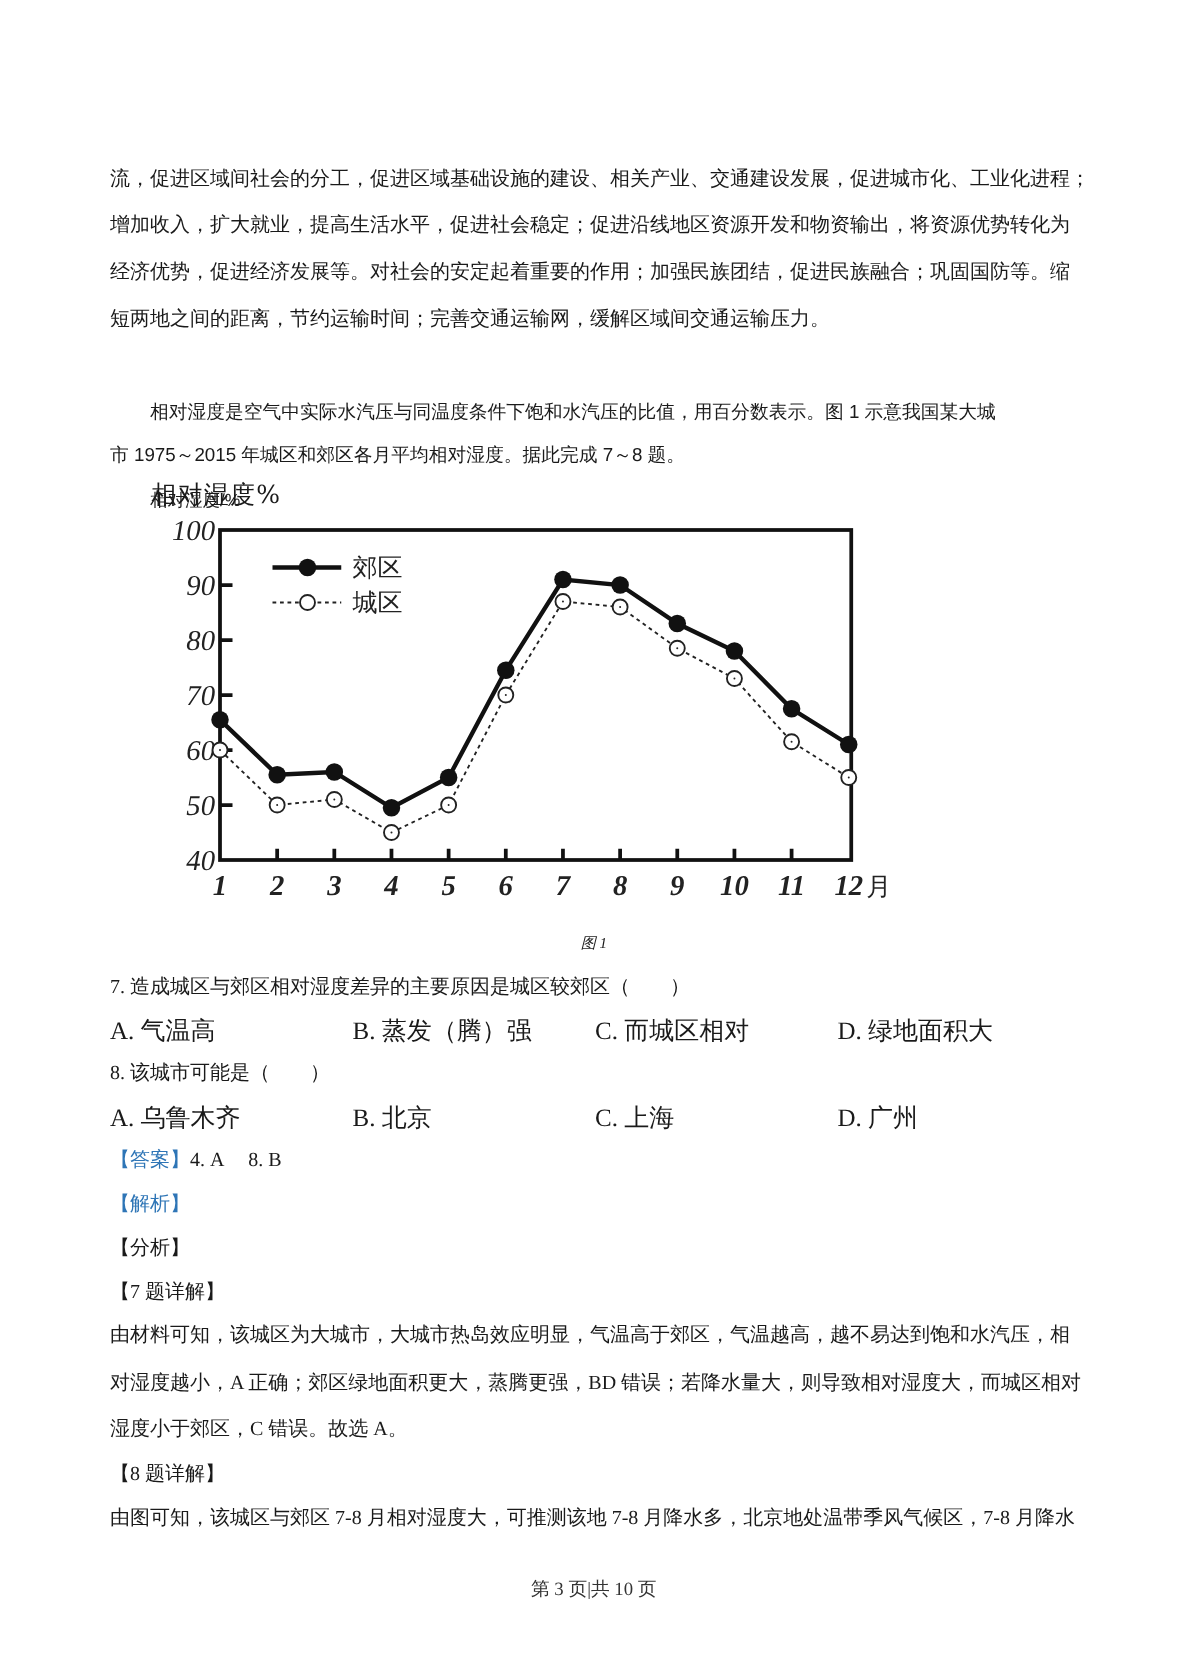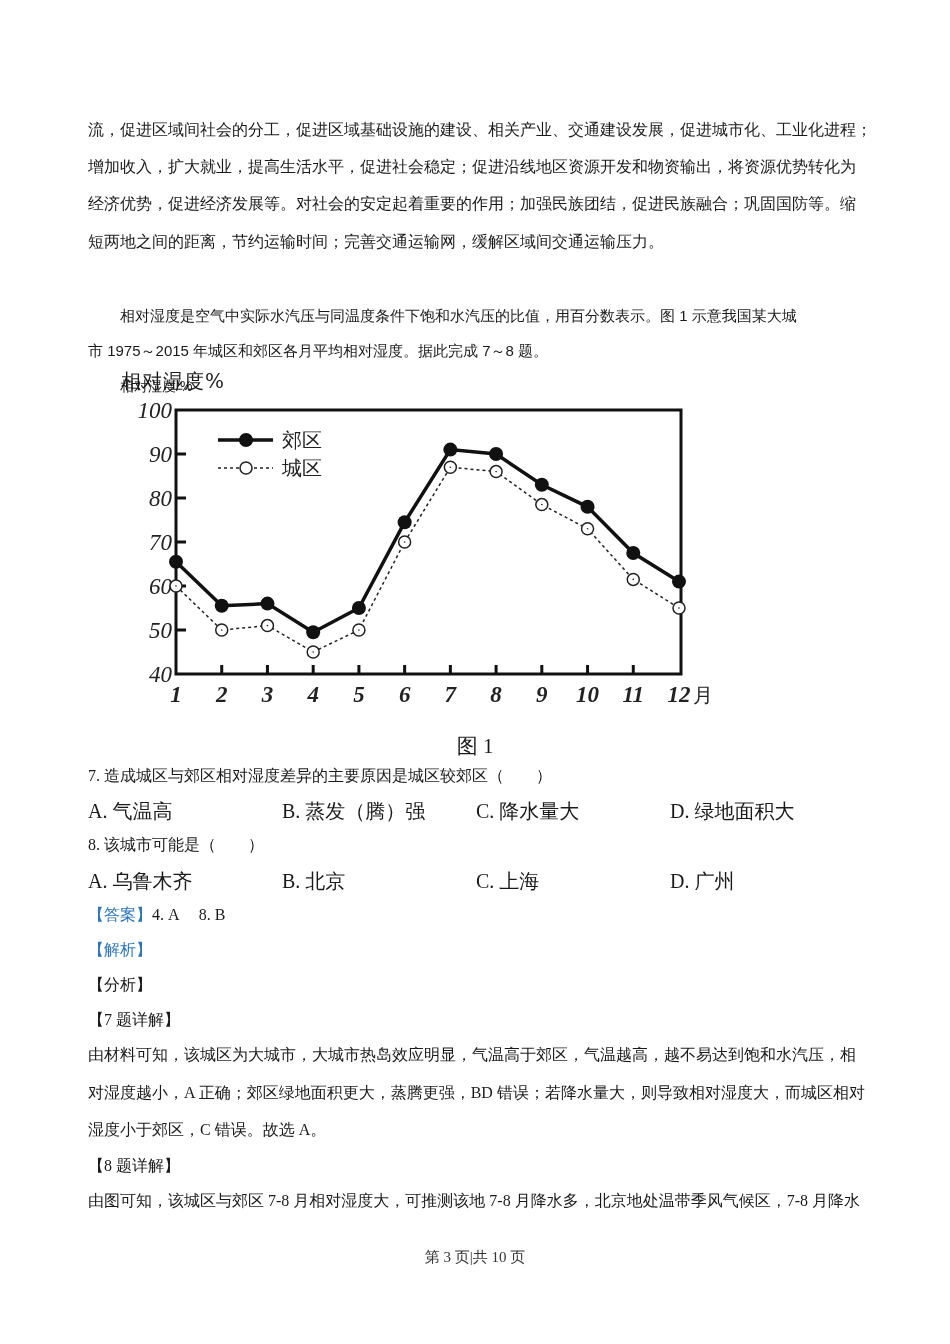--- a/index.html
+++ b/index.html
@@ -1,22 +1,22 @@
 <!DOCTYPE html>
 <html><head>
 <meta charset="utf-8">
 <style>
   html, body { margin: 0; padding: 0; background: #ffffff; }
   body { width: 950px; height: 1344px; position: relative; overflow: hidden;
          font-family: "Liberation Serif", "DejaVu Serif", serif; color: #1a1a1a; }
-  .page { position: absolute; left: 0; top: 4px; width: 950px; height: 1168px; }
+  .page { position: absolute; left: 0; top: 18px; width: 950px; height: 1168px; }
   .line { position: absolute; left: 88px; width: 780px; font-size: 16px; line-height: 20px; white-space: nowrap; }
   .indent { left: 120px; }
   .sans { font-family: Liberation Sans, sans-serif; font-size: 15px; margin-top: 36px; }
-  .caption { position: absolute; left: 0; width: 950px; text-align: center; font-size: 21px; }
+  .caption { position: absolute; left: 0; width: 950px; text-align: center; font-size: 12px; font-style: italic; }
   .opt { position: absolute; font-size: 20px; line-height: 20px; white-space: nowrap; }
   .blue { color: #2e75b6; }
   .footer { position: absolute; top: 1244px; left: 0; width: 950px; text-align: center; font-size: 15px; color: #333; }
   #chart-wrap { position: absolute; left: 110px; top: 362px; width: 620px; height: 345px; }
   .chart-title { position: absolute; left: 11px; top: 2px; font-size: 20px; font-weight: normal;
                  font-family: "DejaVu Serif", serif; letter-spacing: 1px; }
   svg text { font-family: "Liberation Serif", "DejaVu Serif", serif; }
 </style>
 </head>
 <body>
@@ -116,21 +116,21 @@
         <circle cx="136" cy="102" r="6" fill="#fff" stroke="#222" stroke-width="1.5"></circle>
         <text x="172" y="109" font-size="20" fill="#222">城区</text>
       </svg>
   </div>
 
   <div class="caption" style="top:728px">图 1</div>
 
   <div class="line" style="top:762px">7. 造成城区与郊区相对湿度差异的主要原因是城区较郊区（　　）</div>
   <div class="opt" style="top:797px;left:88px">A. 气温高</div>
   <div class="opt" style="top:797px;left:282px">B. 蒸发（腾）强</div>
-  <div class="opt" style="top:797px;left:476px">C. 降水量大</div>
+  <div class="opt" style="top:797px;left:476px">C. 而城区相对</div>
   <div class="opt" style="top:797px;left:670px">D. 绿地面积大</div>
 
   <div class="line" style="top:831px">8. 该城市可能是（　　）</div>
   <div class="opt" style="top:867px;left:88px">A. 乌鲁木齐</div>
   <div class="opt" style="top:867px;left:282px">B. 北京</div>
   <div class="opt" style="top:867px;left:476px">C. 上海</div>
   <div class="opt" style="top:867px;left:670px">D. 广州</div>
 
   <div class="line" style="top:901px">
     <span class="blue">【答案】</span><span>4. A　 8. B</span>

